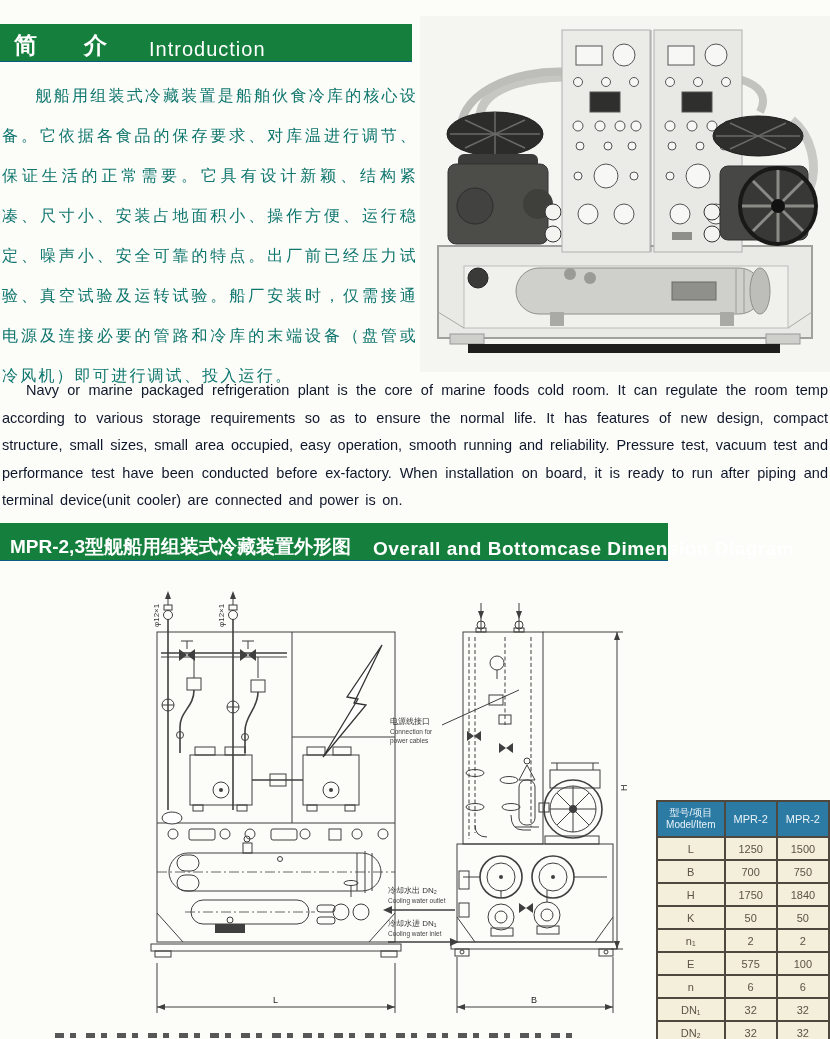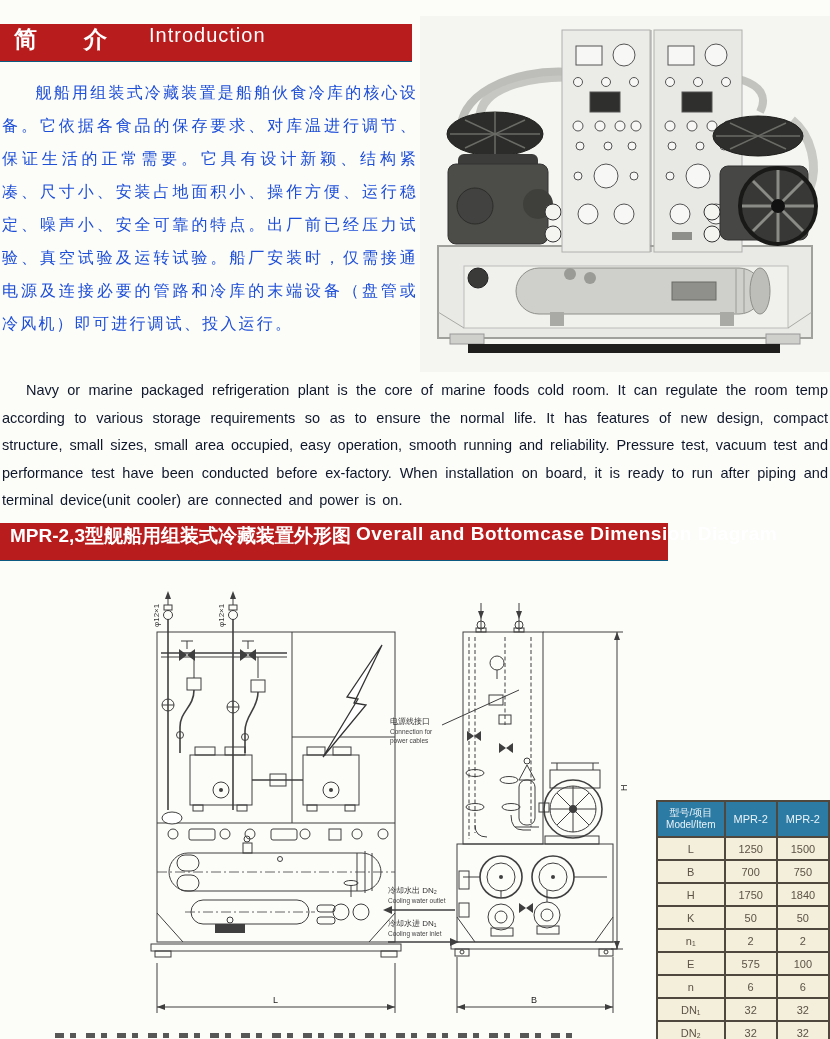--- a/index.html
+++ b/index.html
@@ -1,31 +1,31 @@
 <!DOCTYPE html>
 <html><head>
 <meta charset="utf-8">
 <style>
   html,body{margin:0;padding:0}
   body{
     position:relative;width:830px;height:1039px;overflow:hidden;
     background:#fcfcf9;font-family:"Liberation Sans","DejaVu Sans",sans-serif;
   }
   
-  .bar{position:absolute;background:#b91c1c;color:#fff;display:flex;align-items:flex-start;box-sizing:border-box;box-shadow:0 1px 0 #0d5a82}
+  .bar{position:absolute;background:#15803d;color:#fff;display:flex;align-items:flex-end;box-sizing:border-box;box-shadow:0 1px 0 #0d5a82}
   .bar1{left:0;top:24px;width:412px;height:37px;padding-left:14px}
   .bar1 .zh{font-size:23px;font-weight:bold;letter-spacing:12px;white-space:nowrap}
   .bar1 .en{font-size:20px;font-weight:normal;margin-left:30px;letter-spacing:1px}
   .bar2{left:0;top:523px;width:668px;height:37px;padding-left:10px}
   .bar2 .zh{font-size:19px;font-weight:bold;white-space:nowrap}
-  .bar2 .en{font-size:19px;font-weight:bold;margin-left:5px;white-space:nowrap;letter-spacing:.5px}
+  .bar2 .en{font-size:19px;font-weight:bold;margin-left:22px;white-space:nowrap;letter-spacing:.5px}
   
   .zh-para{
     position:absolute;left:2px;top:76px;width:416px;
-    font-size:16px;line-height:33px;color:#1d4ed8;
+    font-size:16px;line-height:40px;color:#0f766e;
     text-align:justify;text-indent:2.1em;letter-spacing:2.2px;
   }
   .en-para{
     position:absolute;left:2px;top:377px;width:826px;
     font-size:14.5px;line-height:27.5px;color:#0f172a;
     text-align:justify;text-indent:24px;word-spacing:2.5px;
   }
   
   .photo{position:absolute;left:420px;top:16px;width:410px;height:356px}
   .diagram{position:absolute;left:95px;top:575px;width:570px;height:464px}

